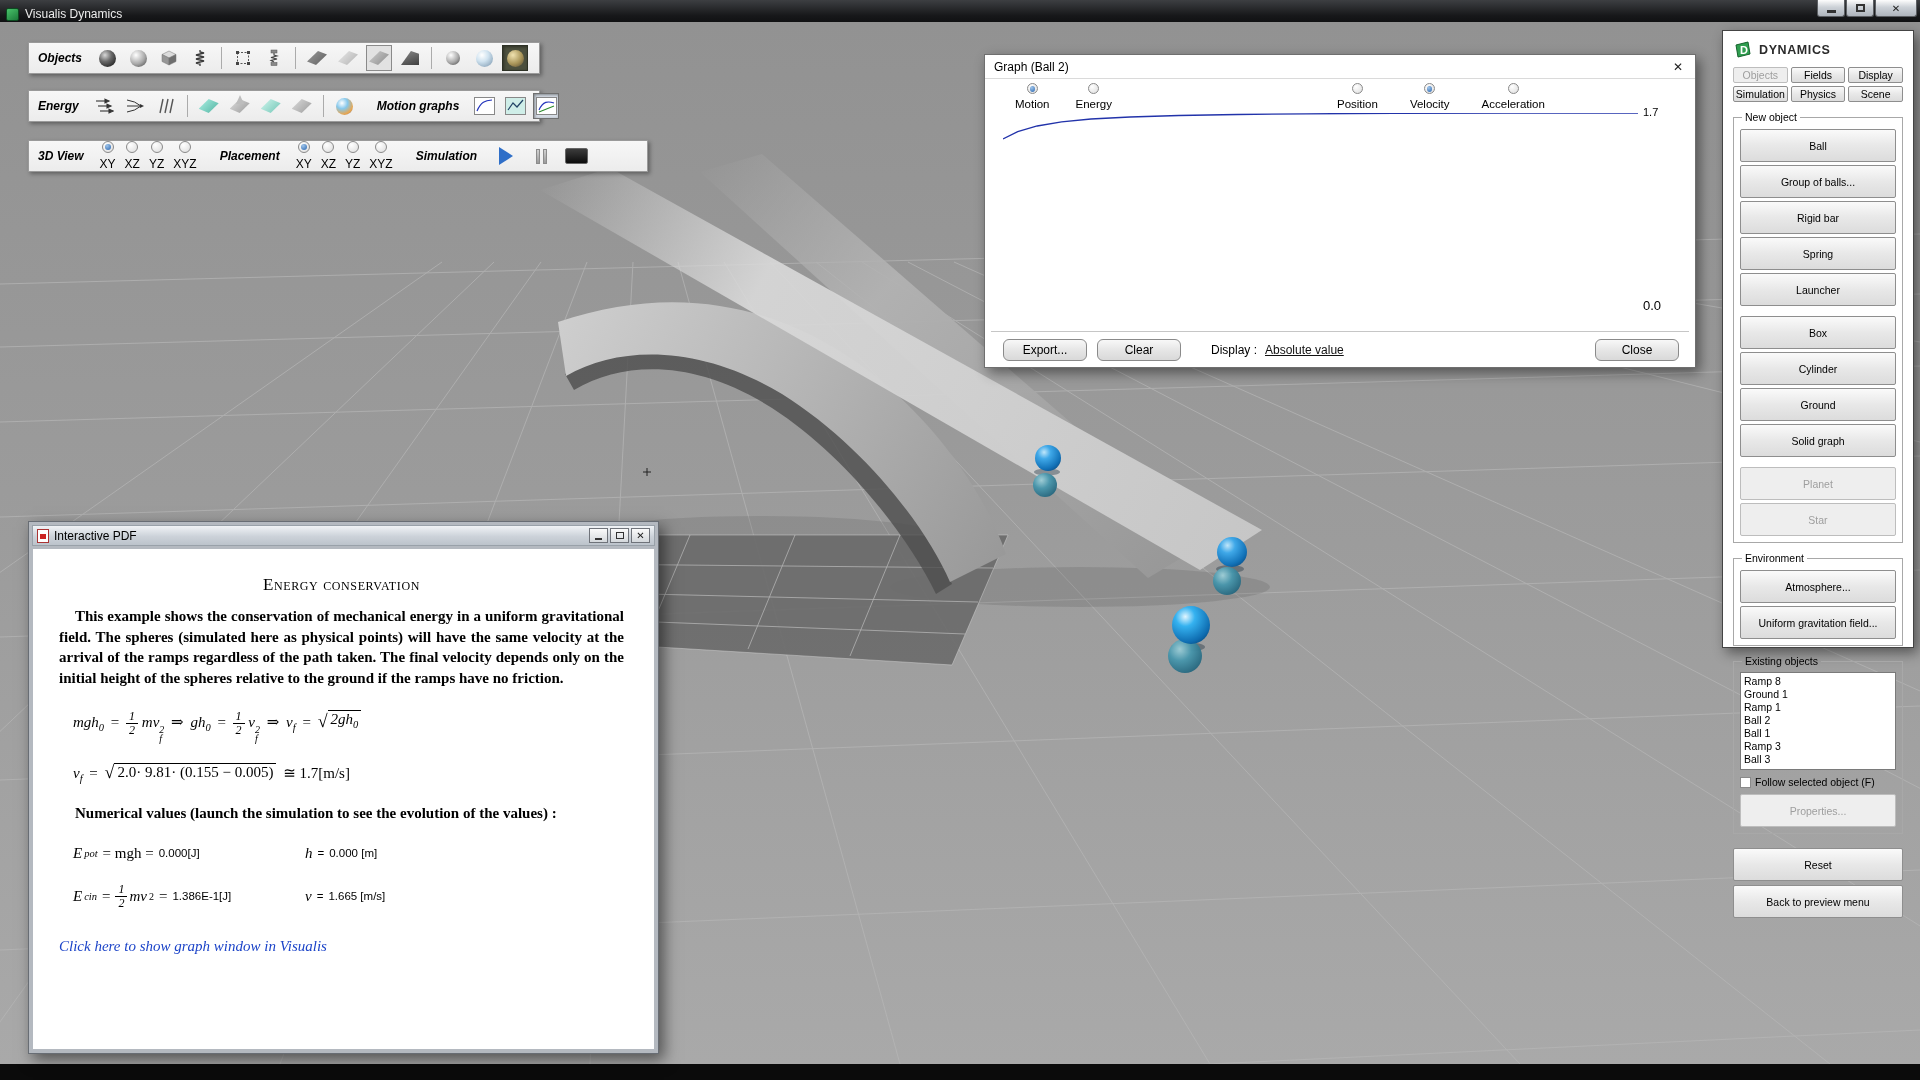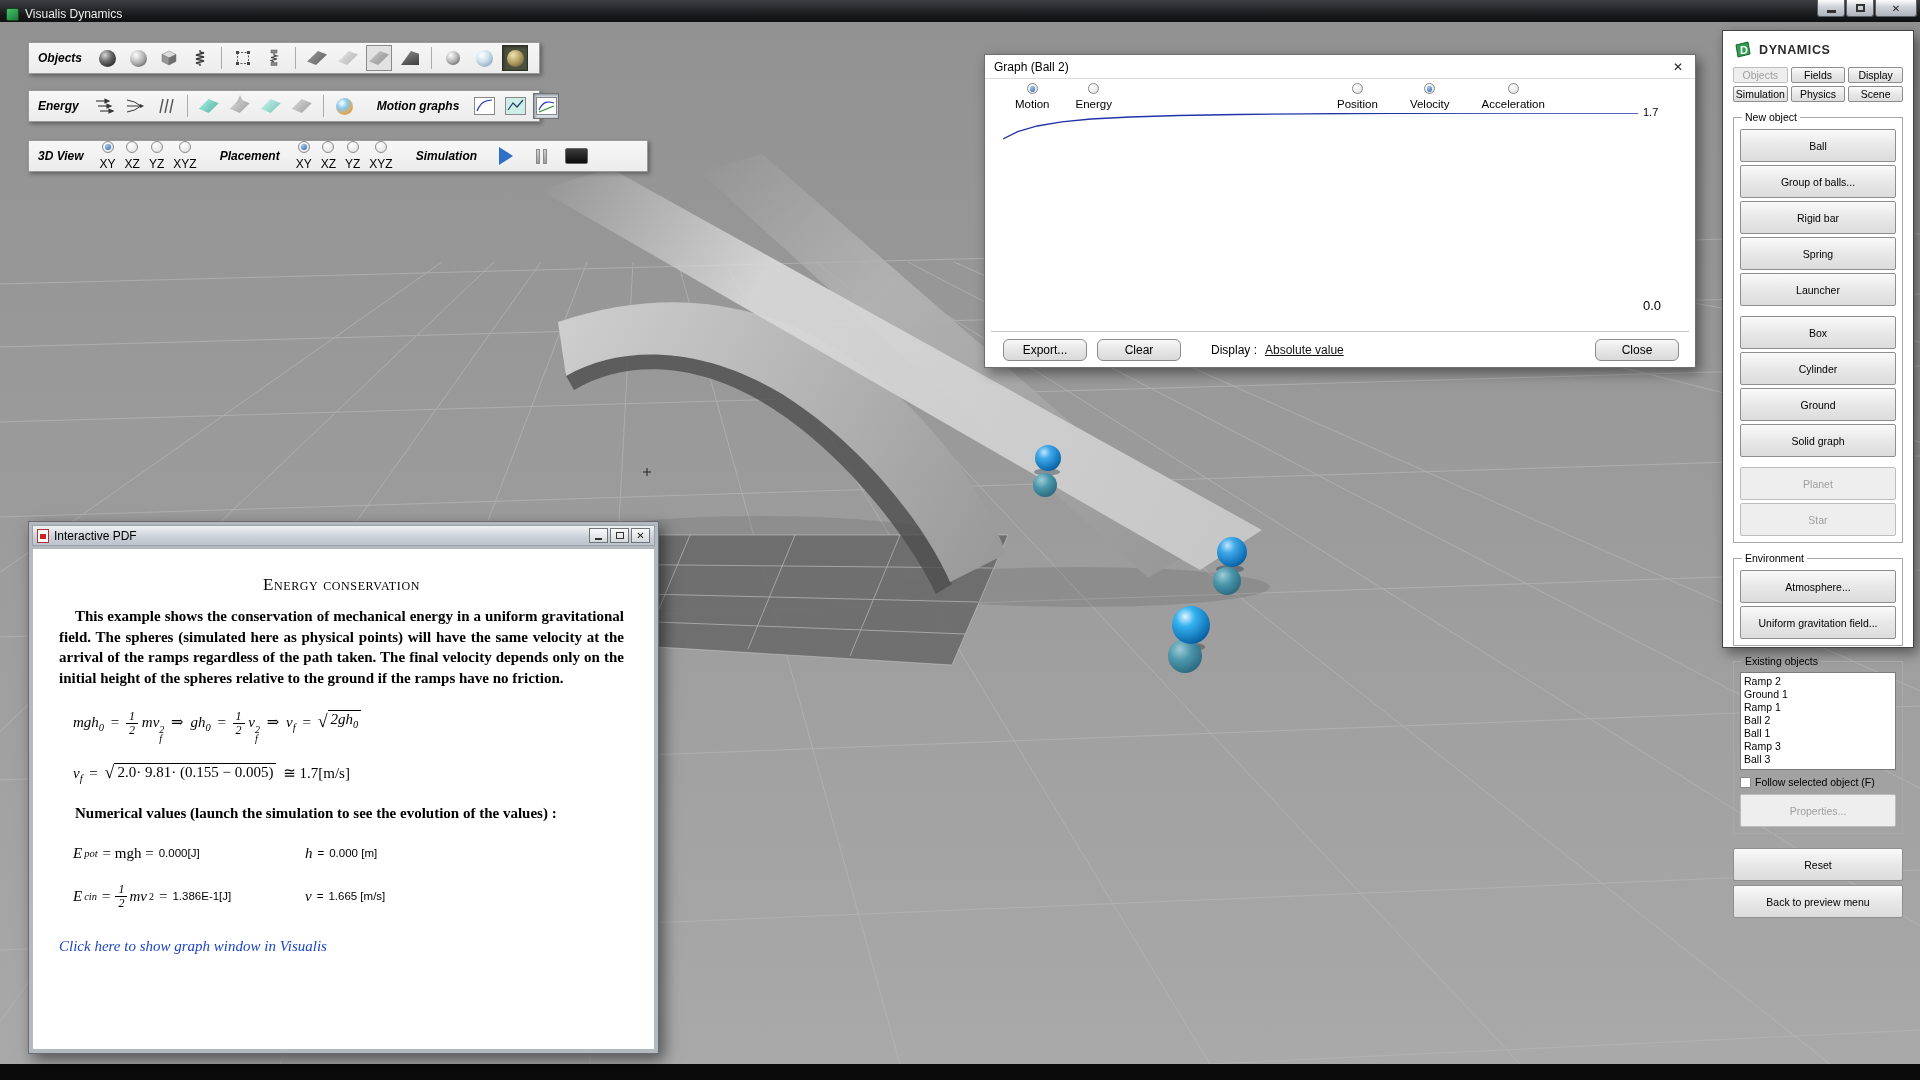--- a/index.html
+++ b/index.html
@@ -551,21 +551,21 @@
 
     <fieldset>
       <legend>Environment</legend>
       <div class="pbtn">Atmosphere...</div>
       <div class="pbtn">Uniform gravitation field...</div>
     </fieldset>
 
     <fieldset>
       <legend>Existing objects</legend>
       <div class="listbox">
-        <div class="list-item">Ramp 2</div>
+        <div class="list-item">Ramp 8</div>
         <div class="list-item">Ground 1</div>
         <div class="list-item">Ramp 1</div>
         <div class="list-item">Ball 2</div>
         <div class="list-item">Ball 1</div>
         <div class="list-item">Ramp 3</div>
         <div class="list-item">Ball 3</div>
       </div>
       <div class="chk-row">
         <span class="cbox"></span>
         <span>Follow selected object (F)</span>

